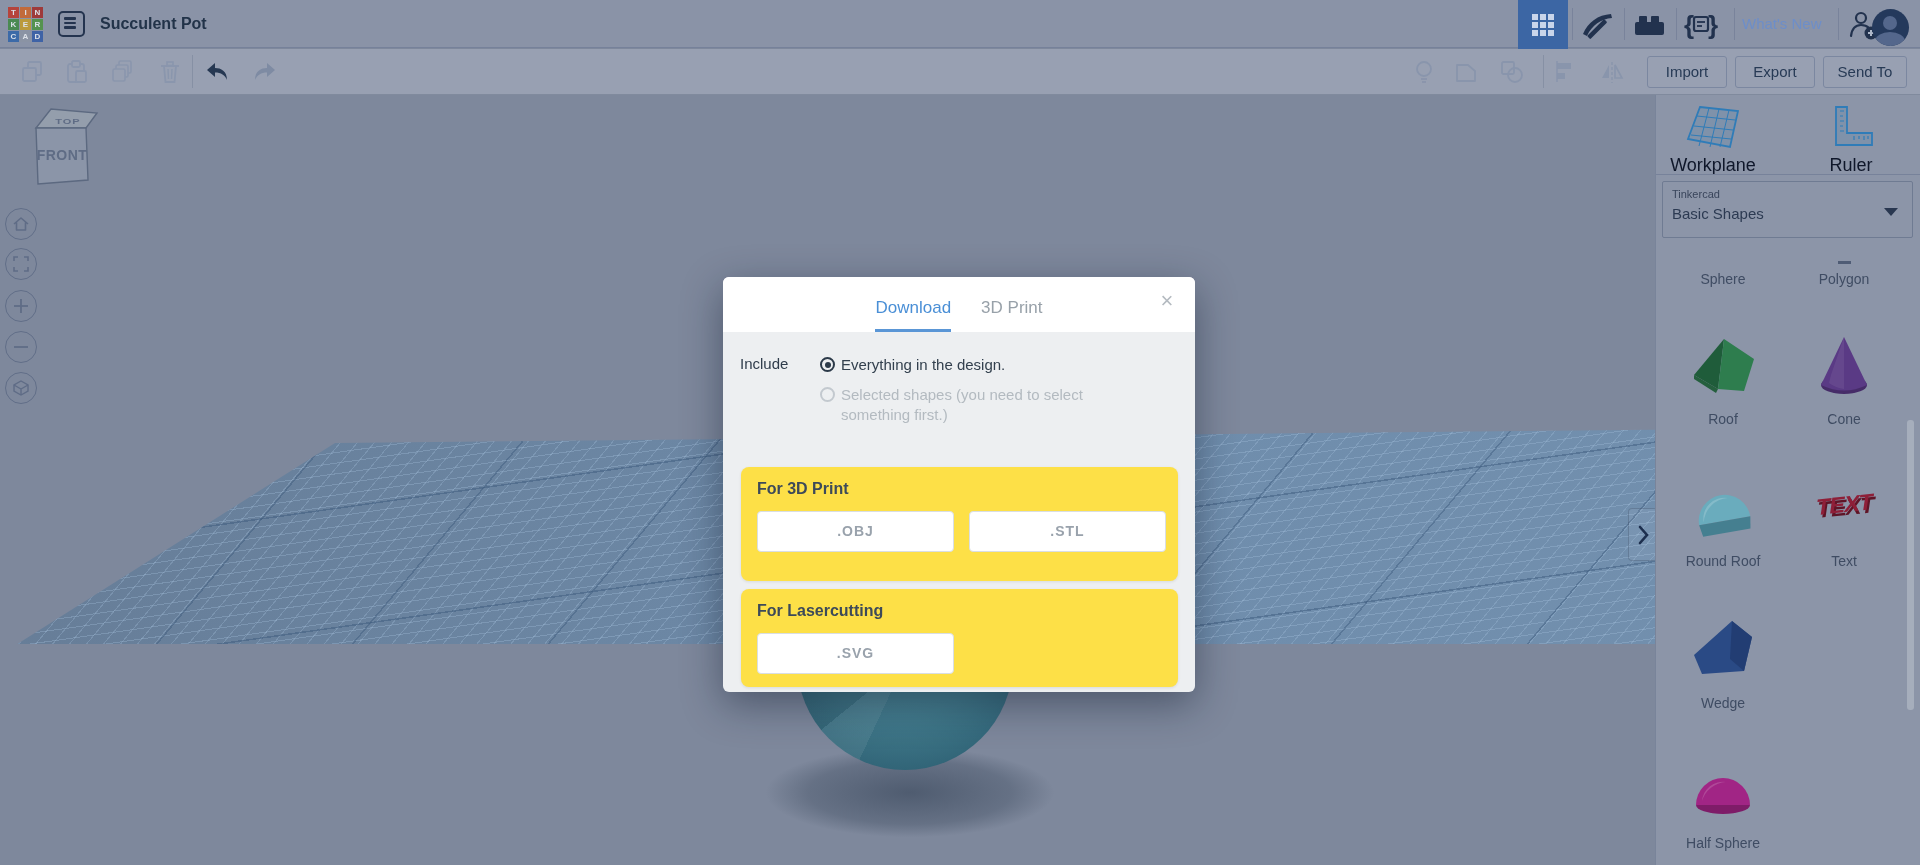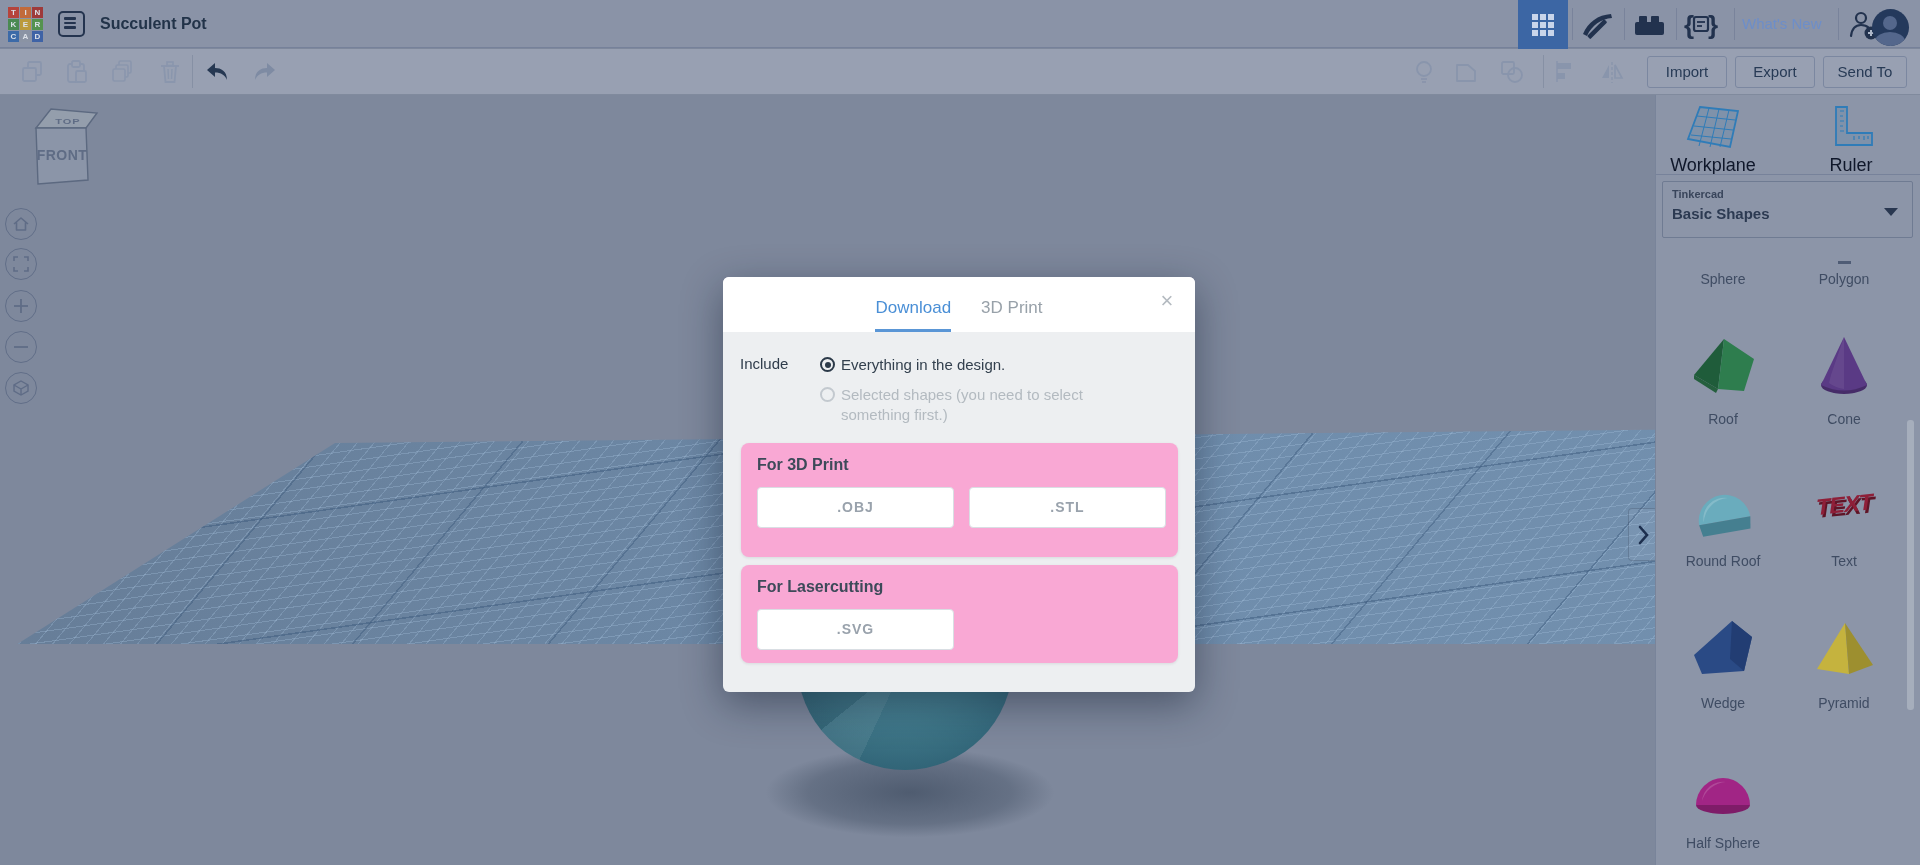--- a/index.html
+++ b/index.html
@@ -61,21 +61,21 @@
   #chevron-handle { position:absolute; left:1628px; top:508px; width:30px; height:53px; border-radius:4px;
              background:rgba(255,255,255,0.05); border:1px solid rgba(45,60,85,0.28);
              display:flex; align-items:center; justify-content:center; z-index:5; }
 
   
   #sidebar { position:absolute; left:1655px; top:95px; width:265px; height:770px;
              background:#8c95a8; border-left:1px solid #79849a; z-index:10; }
   .tool-label { position:absolute; width:114px; text-align:center; font-size:18px; color:#0f172a; }
   #sb-sep { position:absolute; left:0; top:79px; width:265px; height:1px; background:#77829a; }
   #shape-dropdown { position:absolute; left:6px; top:86px; width:251px; height:57px;
-             border:1px solid #6f7b92; border-radius:2px;font-weight:bold; }
+             border:1px solid #6f7b92; border-radius:2px; }
   #dd-cat { position:absolute; left:9px; top:6px; font-size:11px; color:#39455b; }
   #dd-val { position:absolute; left:9px; top:23px; font-size:15px; color:#2c3a52; }
   #dd-caret { position:absolute; right:14px; top:26px; width:0; height:0;
              border-left:7px solid transparent; border-right:7px solid transparent; border-top:8px solid #293750; }
   .shape-tile { position:absolute; width:120px; }
   .shape-label { position:absolute; width:120px; text-align:center; font-size:14px; color:#3f4c63; }
   #sb-scroll { position:absolute; left:251px; top:325px; width:7px; height:290px; border-radius:3px; background:#a6aebc; }
 
   
   #dialog { position:absolute; left:723px; top:277px; width:472px; height:415px; border-radius:6px;
@@ -88,22 +88,22 @@
   #dlg-close { position:absolute; right:16px; top:12px; font-size:22px; color:#b4bac0; width:24px; height:24px;
                text-align:center; line-height:24px; }
   #include-label { position:absolute; left:17px; top:78px; font-size:15px; color:#2f3c4b; }
   .radio { position:absolute; width:15px; height:15px; border-radius:50%; }
   .radio.on { border:2px solid #2c3a49; }
   .radio.on::after { content:""; position:absolute; left:2.5px; top:2.5px; width:6px; height:6px;
                border-radius:50%; background:#2c3a49; }
   .radio.off { border:2px solid #c3c9cf; }
   .radio-text { position:absolute; font-size:15px; color:#33404e; }
   .radio-text.dis { color:#b3bac0; width:245px; line-height:20px; }
-  .dlg-card { position:absolute; left:18px; width:437px; background:#f9a8d4; border-radius:8px;
-              box-shadow:0 1px 3px rgba(30,40,60,0.10); }
+  .dlg-card { position:absolute; left:18px; width:437px; background:#fde047; border-radius:8px;
+              box-shadow:0 1px 3px rgba(30,40,60,0.10);margin-top:24px; }
   .card-title { position:absolute; left:16px; top:13px; font-size:16px; font-weight:bold; color:#3d4a59; }
   .fmt-btn { position:absolute; top:44px; width:197px; height:41px; background:#fff;
              border:1px solid #d9dee3; border-radius:4px; color:#99a2ac; font-weight:bold;
              font-size:14px; letter-spacing:1px; text-align:center; line-height:39px; }
 
   svg { display:block; }
   text { font-family:"Liberation Sans", sans-serif; }
 </style>
 </head>
 <body>
@@ -361,27 +361,20 @@
     <div class="shape-label" style="top:78px;">Text</div>
   </div>
 
   <div class="shape-tile" style="left:7px; top:522px;">
     <svg width="70" height="64" viewBox="0 0 70 64" style="margin-left:25px;">
       <polygon points="6,38 44,4 64,20 56,54 14,57" fill="#2a4a85"></polygon>
       <polygon points="44,4 64,20 56,54 42,42" fill="#223d73"></polygon>
     </svg>
     <div class="shape-label" style="top:78px;">Wedge</div>
   </div>
-  <div class="shape-tile" style="left:128px; top:522px;">
-    <svg width="70" height="64" viewBox="0 0 70 64" style="margin-left:25px;">
-      <polygon points="8,52 36,6 40,57" fill="#c5b33e"></polygon>
-      <polygon points="36,6 64,48 40,57" fill="#9d8f2f"></polygon>
-    </svg>
-    <div class="shape-label" style="top:78px;">Pyramid</div>
-  </div>
 
   <div class="shape-tile" style="left:7px; top:662px;">
     <svg width="70" height="64" viewBox="0 0 70 64" style="margin-left:25px;">
       <path d="M8,48 A27,27 0 0 1 62,48 Z" fill="#a12585"></path>
       <path d="M8,48 A27,9 0 0 0 62,48 Z" fill="#7e1c68"></path>
       <path d="M14,44 A21,21 0 0 1 38,25 A27,27 0 0 0 14,44 Z" fill="rgba(255,255,255,0.16)"></path>
     </svg>
     <div class="shape-label" style="top:78px;">Half Sphere</div>
   </div>
 

